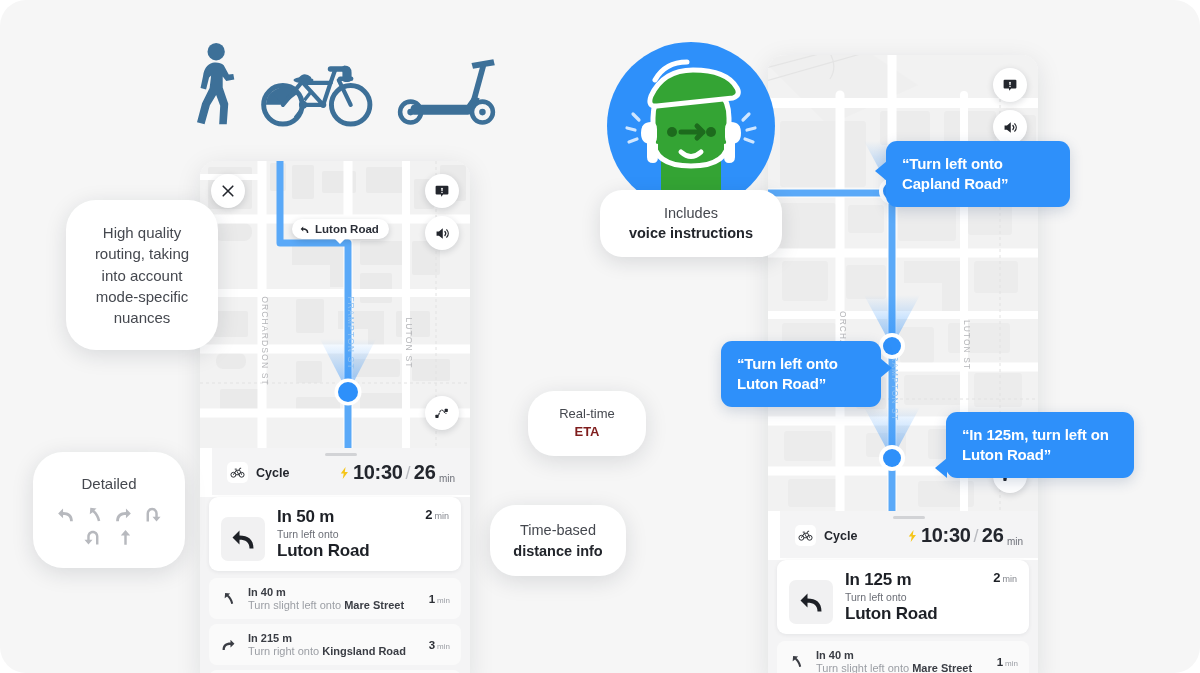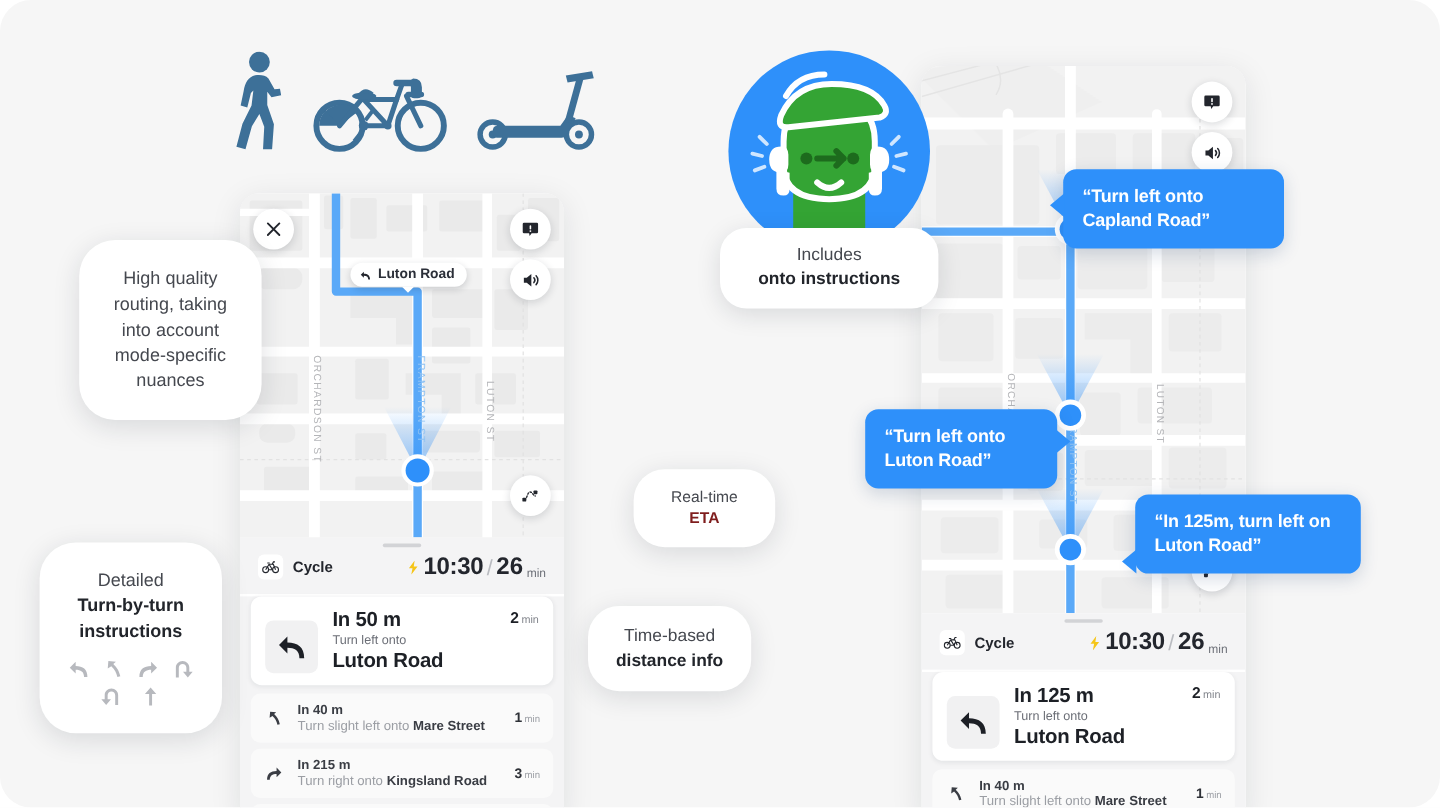--- a/index.html
+++ b/index.html
@@ -72,21 +72,21 @@
   }
   .roadchip .tip {
     position: absolute; bottom: -5px; left: 50%; margin-left: -5px;
     width: 0; height: 0;
     border-left: 5px solid transparent; border-right: 5px solid transparent;
     border-top: 5px solid #fff;
   }
 
   
   .etabar {
-    position: absolute; left: 0; right: 0;
+    position: absolute; left: 12px; right: 0;
     background: #f4f4f5;
     padding: 13px 15px 11px;
     display: flex; align-items: center; justify-content: space-between;
   }
   .etabar::before {
     content: ""; position: absolute; left: 50%; top: 5px; margin-left: -16px;
     width: 32px; height: 3px; border-radius: 2px; background: #d2d3d6;
   }
   .eta-mode { display: flex; align-items: center; gap: 8px; }
   .eta-mode .chipicon {
@@ -668,21 +668,20 @@
 
   <div class="callout" id="co-routing">
     <span>High quality routing, taking into account mode-specific nuances</span>
     <svg class="tail" style="left:142px; top:22px;" width="64" height="62" viewBox="0 0 64 62">
       <path d="M0 0 L62 2 L4 52 Z" fill="#ffffff"></path>
     </svg>
   </div>
 
   <div class="callout" id="co-turnbyturn">
     <div>Detailed</div>
-    <div style="font-weight:700;color:#22252b">Turn-by-turn instructions</div>
     <div class="arrowrow">
       <svg width="21" height="21" viewBox="0 0 24 24" style="color:#b7b9be">
           <use href="#g-turn-left"></use>
         </svg>
       <svg width="21" height="21" viewBox="0 0 24 24" style="color:#b7b9be">
           <use href="#g-slight-left"></use>
         </svg>
       <svg width="21" height="21" viewBox="0 0 24 24" style="color:#b7b9be">
           <use href="#g-turn-right"></use>
         </svg>
@@ -762,17 +761,17 @@
             <path d="M20 86 l8 2"></path>
             <path d="M22 100 l8 -3"></path>
           <path d="M142 72 l-6 6"></path>
             <path d="M148 86 l-8 2"></path>
             <path d="M146 100 l-8 -3"></path>
         </g>
       </svg>
     </div>
     <div id="voice-pill">
       <div>Includes</div>
-      <div><strong>onto instructions</strong></div>
+      <div><strong>voice instructions</strong></div>
     </div>
   </div>
 
 </div>
 
 </body></html>

